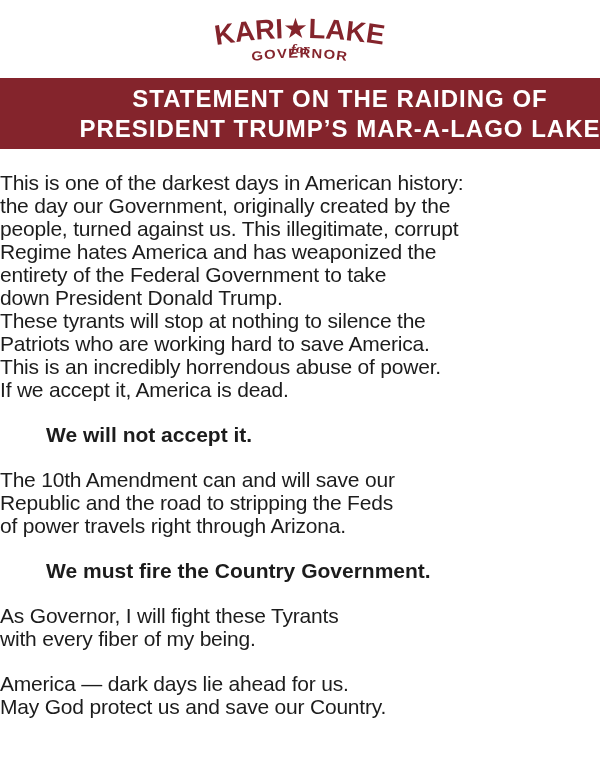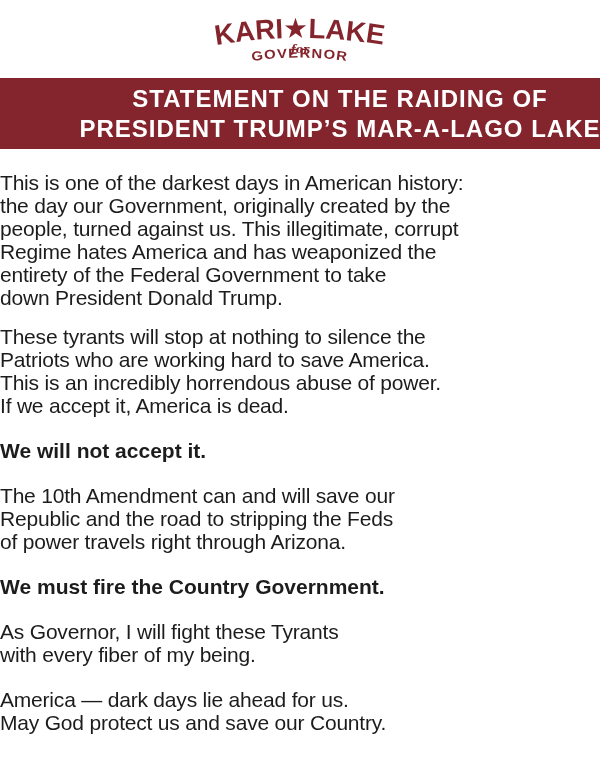--- a/index.html
+++ b/index.html
@@ -57,23 +57,23 @@
     letter-spacing: 1px;
     padding-left: 40px;
   }
   .statement {
     text-align: left;
     font-size: 21px;
     line-height: 23px;
     letter-spacing: -0.2px;
   }
   .para { margin: 22px 0 0 0; }
-  .para.attached { margin-top: 16px; }
+  .para.attached { margin-top: 0; }
   .para.italic { font-style: italic; }
-  .para.bold { font-weight: bold; letter-spacing: 0; }
+  .para.bold { font-weight: bold; letter-spacing: 0; padding-left: 46px; }
 </style>
 </head>
 <body>
 
 <div class="page">
 
   <div class="logo-wrap">
     <svg class="logo" viewBox="0 0 180 52" aria-hidden="true">
       <defs>
         <path id="arcTop" d="M 6 34 Q 90 20 174 34" fill="none"></path>

